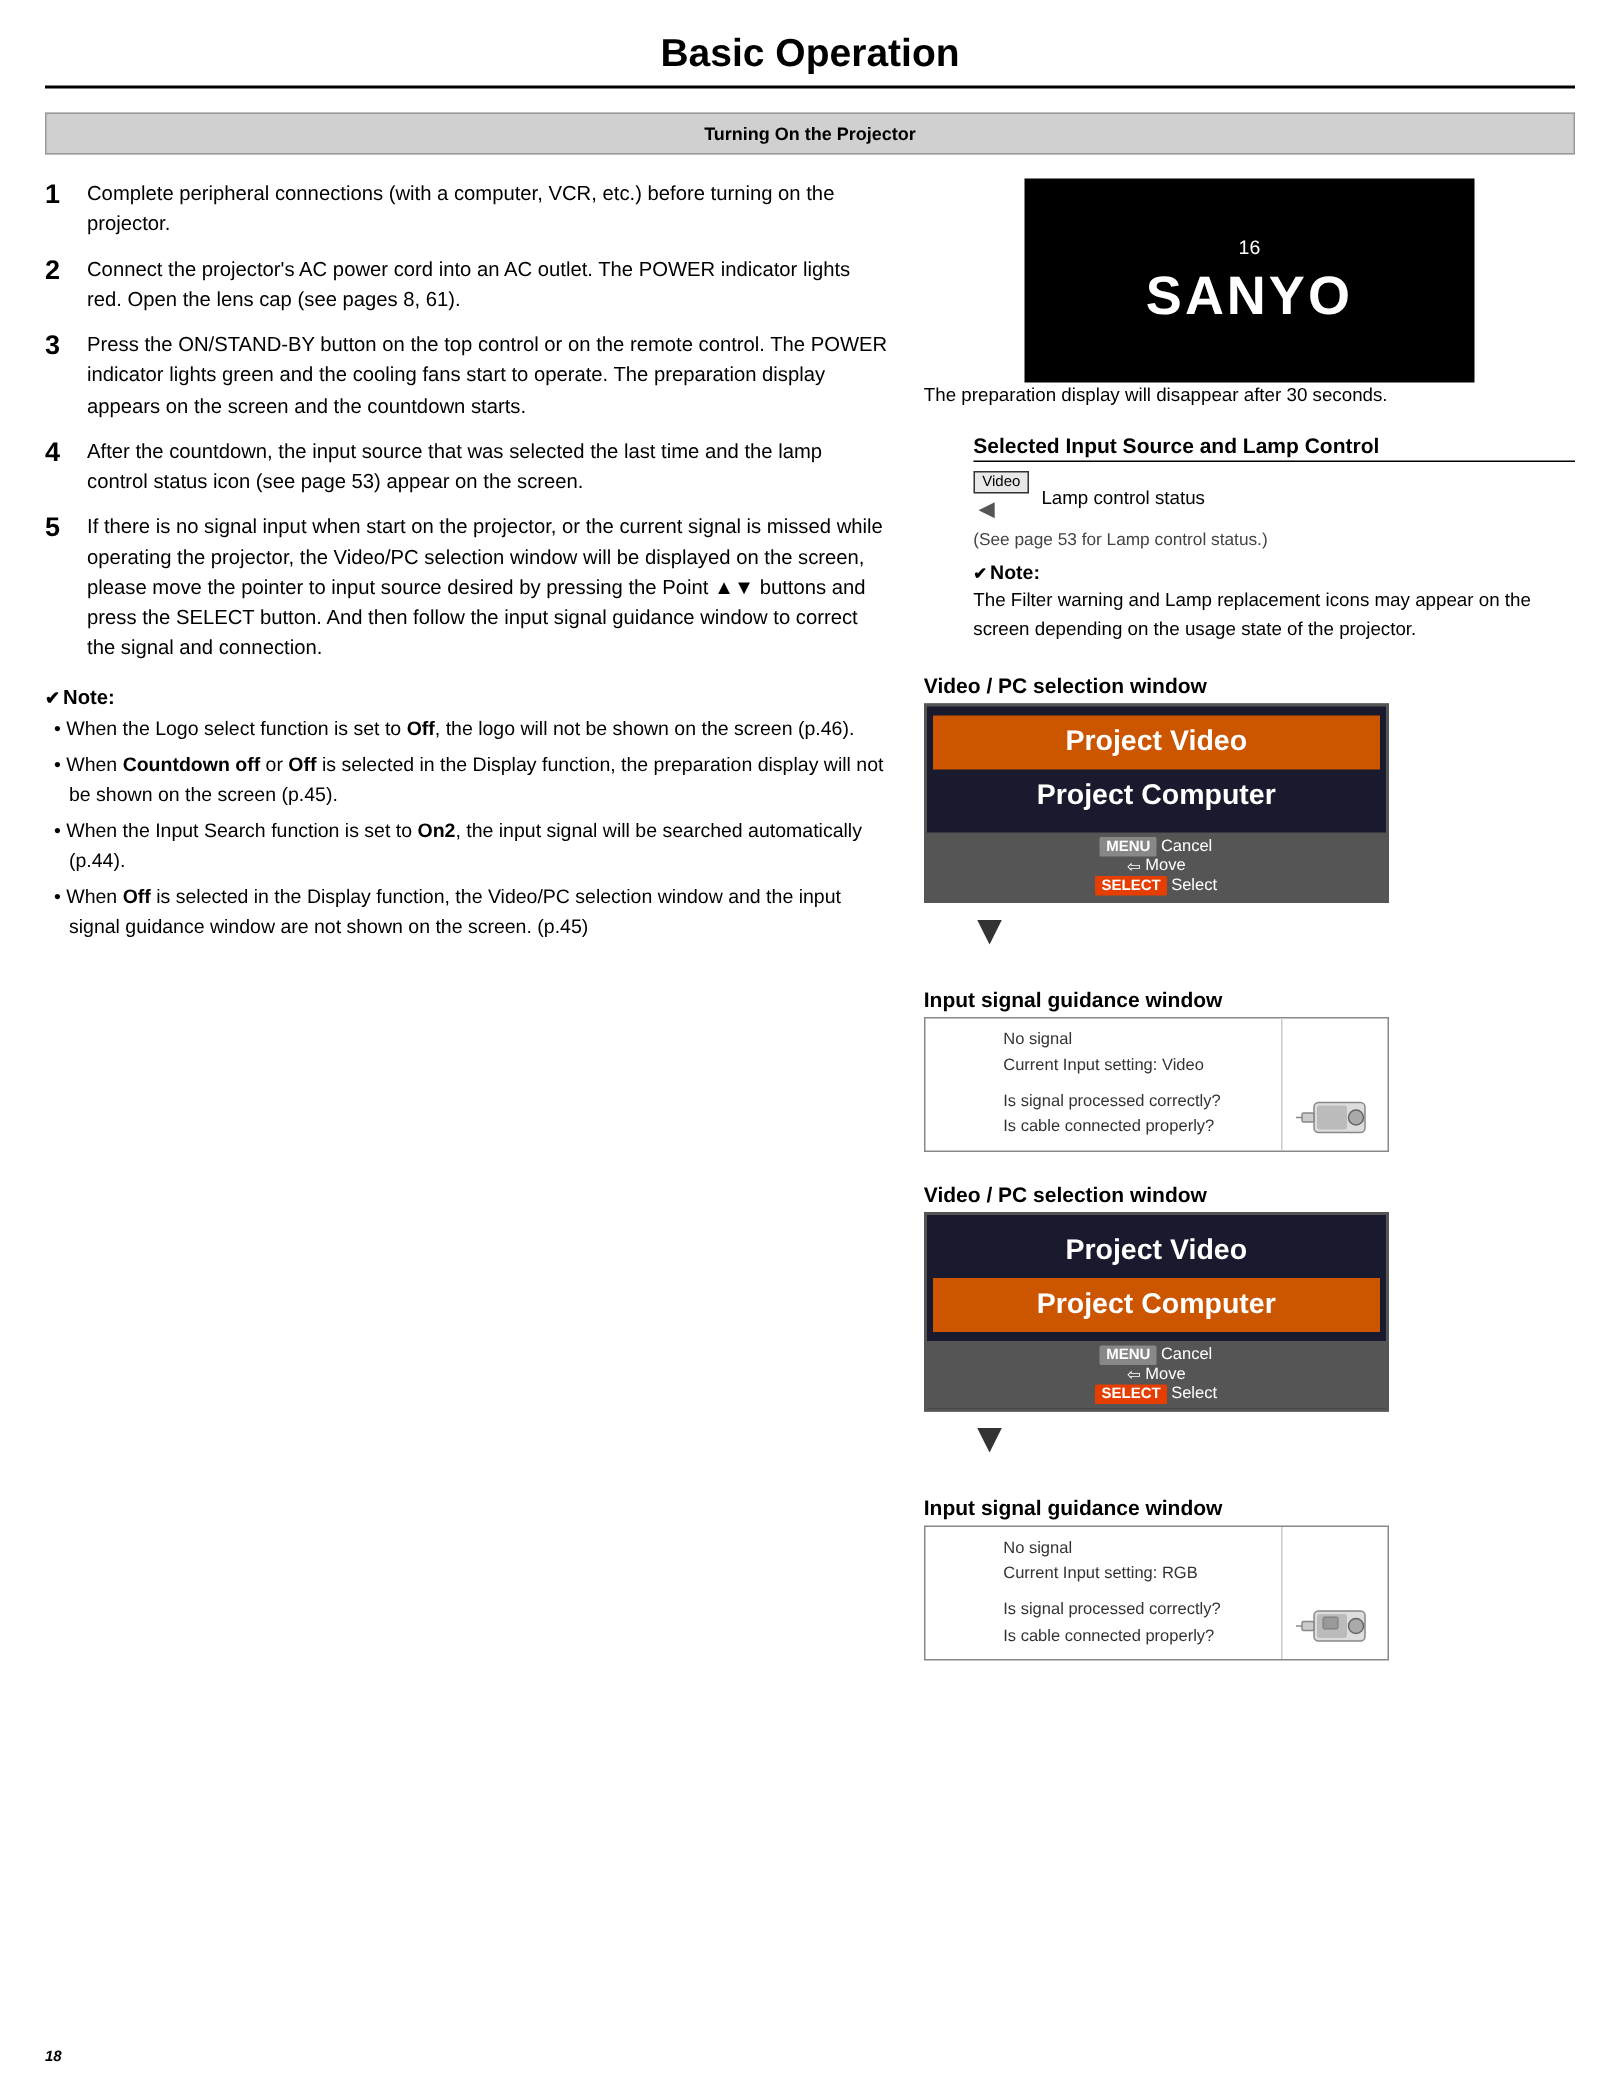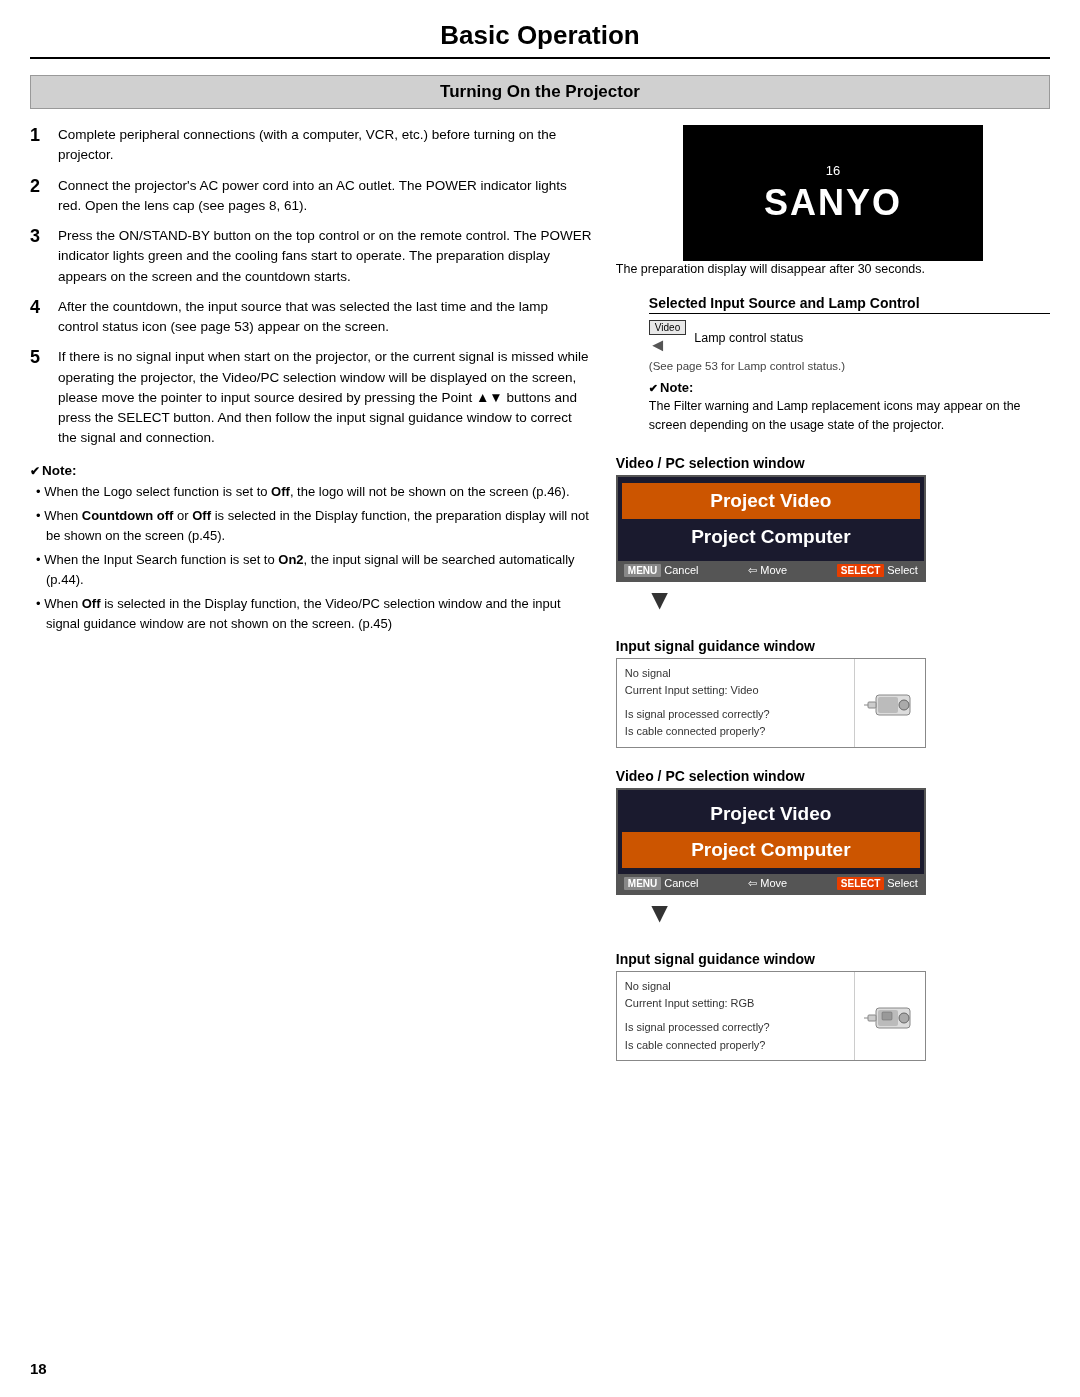--- a/index.html
+++ b/index.html
@@ -22,21 +22,21 @@
       border-bottom: 2px solid #000;
       padding-bottom: 6px;
       margin-bottom: 16px;
     }
 
     
     .section-header {
       background: #d0d0d0;
       border: 1px solid #999;
       text-align: center;
-      font-size: 17px;
+      font-size: 12px;
       font-weight: bold;
       padding: 6px 0;
       margin-bottom: 16px;
     }
 
     
     .main-content {
       display: flex;
       gap: 24px;
     }
@@ -212,20 +212,21 @@
       color: #fff;
     }
 
     .sel-bottom-bar {
       background: #555;
       display: flex;
       justify-content: space-between;
       align-items: center;
       padding: 3px 6px;
       margin-top: 6px;
+      flex-direction: column;
     }
 
     .sel-bottom-btn {
       display: flex;
       align-items: center;
       gap: 3px;
       font-size: 11px;
       color: #fff;
     }
 
@@ -249,25 +250,26 @@
       font-size: 28px;
       color: #333;
       line-height: 1;
       margin: 4px 0;
     }
 
     
     .guidance-window {
       border: 1px solid #888;
       display: flex;
-      align-items: center;
+      align-items: flex-end;
       width: 100%;
       max-width: 310px;
       min-height: 80px;
       background: #fff;
+      padding-left: 44px;
     }
 
     .guidance-left {
       flex: 1;
       padding: 6px 8px;
       font-size: 11px;
       line-height: 1.6;
       border-right: 1px solid #ccc;
       color: #333;
     }
@@ -284,22 +286,23 @@
     .projector-icon {
       width: 52px;
       height: 36px;
     }
 
     
     .page-number {
       position: absolute;
       bottom: 20px;
       left: 30px;
-      font-size: 15px;
-      font-weight: bold;
+      font-size: 10px;
+      font-weight: bold;
+      font-style: italic;
     }
   </style>
 </head>
 <body>
 
 <div class="page-title">Basic Operation</div>
 
 <div class="section-header">Turning On the Projector</div>
 
 <div class="main-content">

